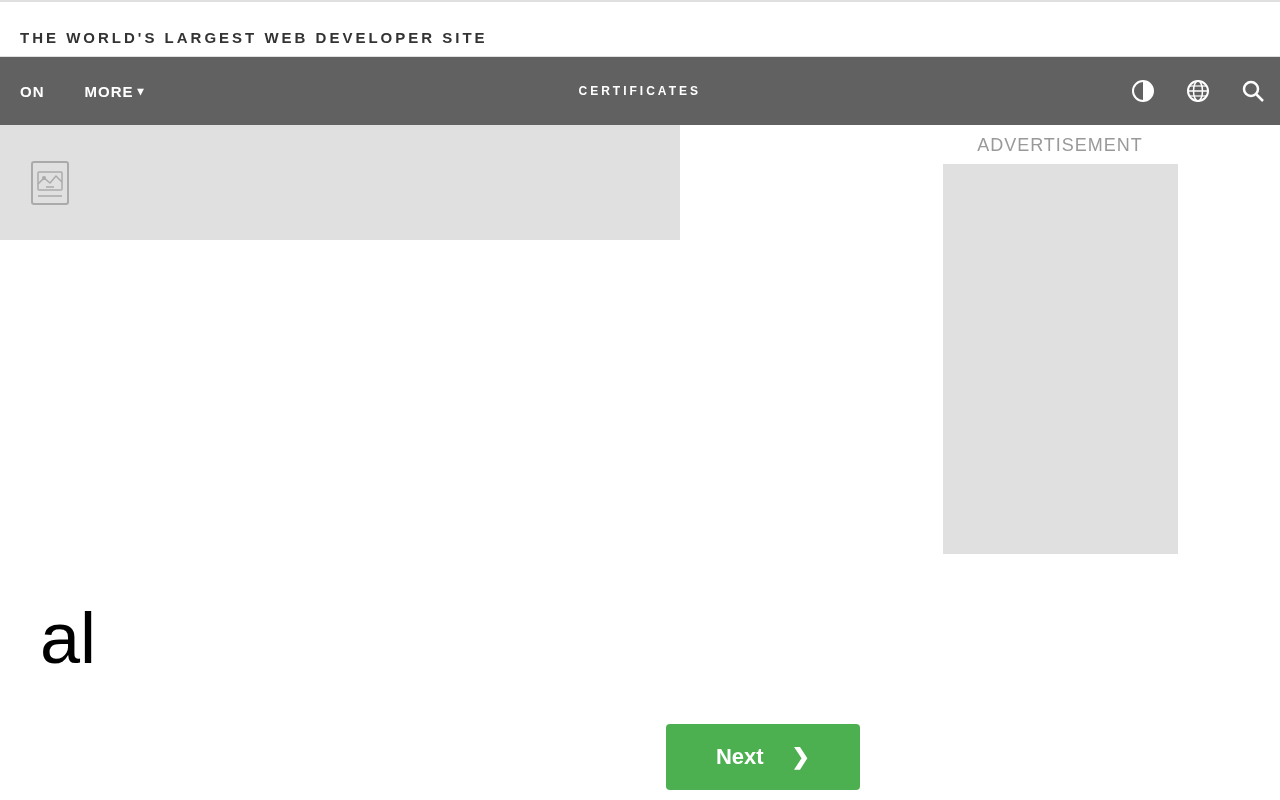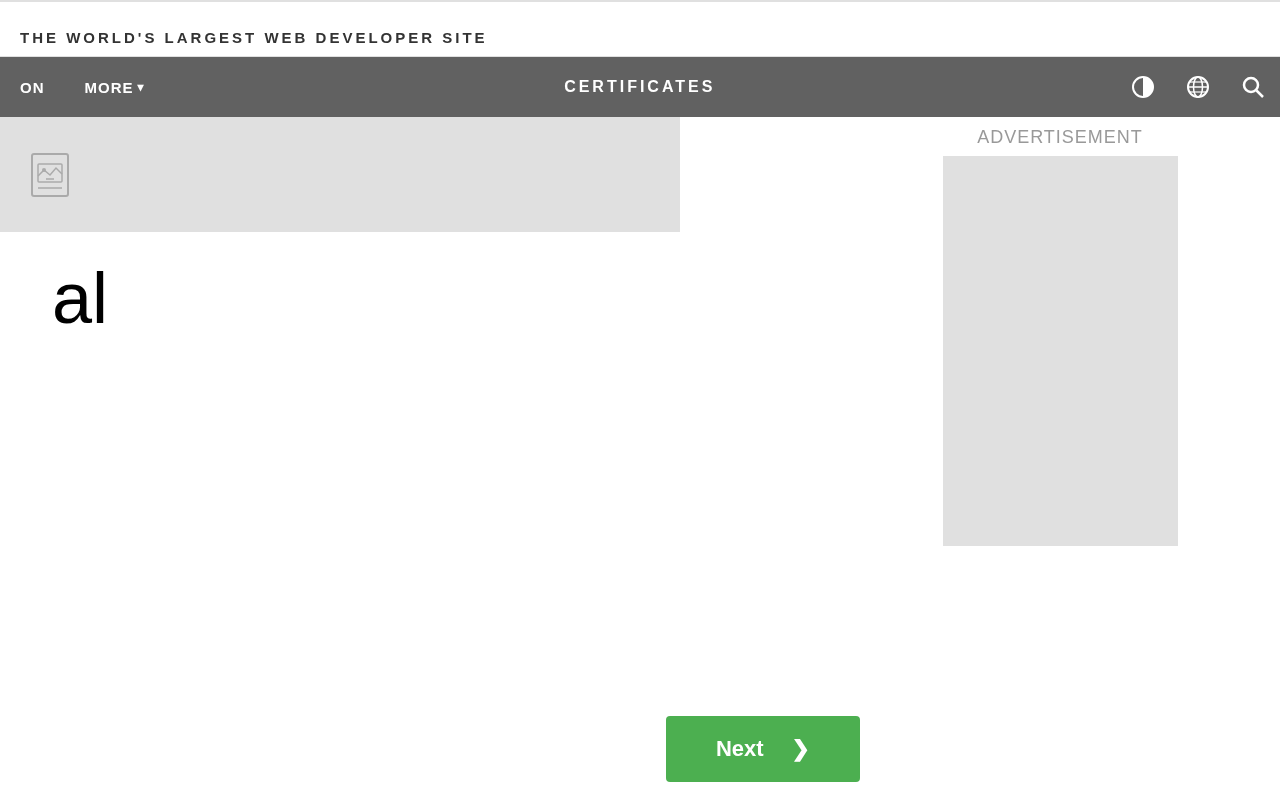--- a/index.html
+++ b/index.html
@@ -47,21 +47,21 @@
       cursor: pointer;
       border-radius: 4px;
       text-transform: uppercase;
     }
 
     
     .nav-bar {
       display: flex;
       align-items: center;
       background: #616161;
-      height: 60px;
+      height: 68px;
       padding: 0 0;
     }
 
     .nav-left {
       display: flex;
       align-items: center;
       height: 100%;
     }
 
     .nav-on {
@@ -98,21 +98,21 @@
     .nav-center {
       flex: 1;
       display: flex;
       justify-content: center;
       align-items: center;
       height: 100%;
     }
 
     .nav-certificates {
       color: #fff;
-      font-size: 16px;
+      font-size: 12px;
       font-weight: 700;
       letter-spacing: 3px;
       text-transform: uppercase;
       cursor: pointer;
     }
 
     .nav-icons {
       display: flex;
       align-items: center;
       height: 100%;
@@ -152,25 +152,26 @@
       height: 115px;
       display: flex;
       align-items: center;
       justify-content: flex-start;
       padding-left: 30px;
       margin-left: 0;
     }
 
     
     .tutorial-title-area {
-      padding: 30px 52px;
+      padding: 30px 40px;
       flex: 1;
       display: flex;
       flex-direction: column;
-      justify-content: flex-start;
+      justify-content: flex-end;
+      margin-top: 44px;
     }
 
     .tutorial-title {
       font-size: 72px;
       font-weight: 400;
       color: #000;
       line-height: 1;
     }
 
     

